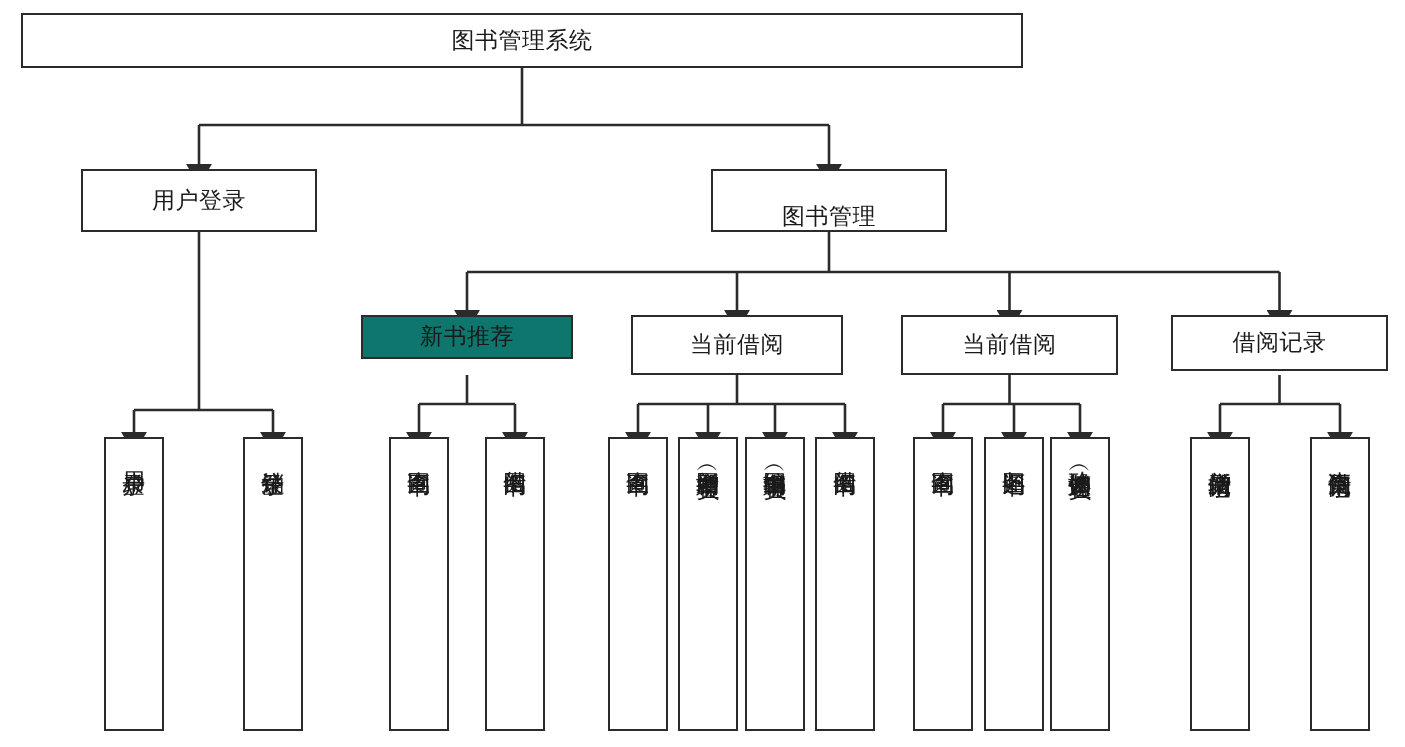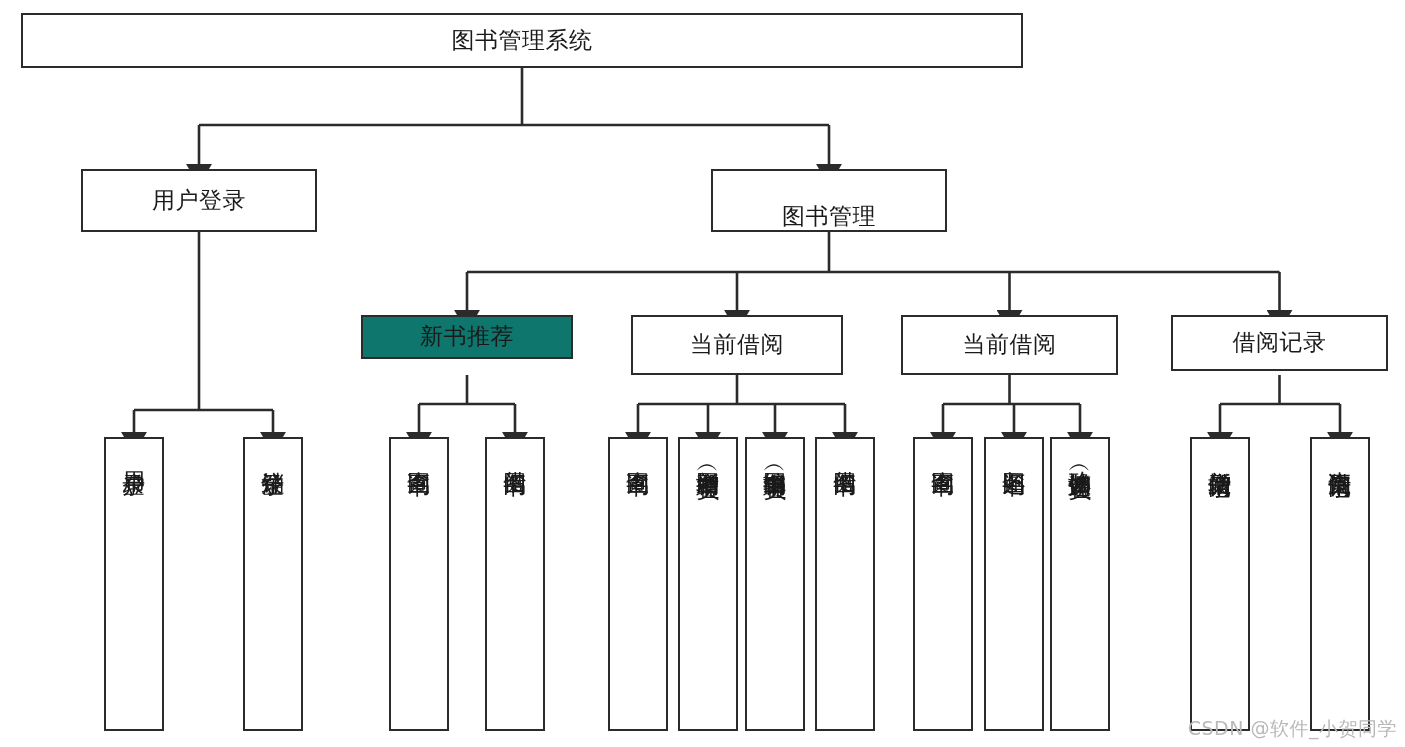--- a/index.html
+++ b/index.html
@@ -156,14 +156,13 @@
         <span class="label">确认归还（管理员）</span>
       </div>
       <div class="node v-node" style="left: 1190px; top: 437px; width: 60px; height: 294px; border-color: rgb(43, 43, 43); background: rgb(255, 255, 255); color: rgb(26, 26, 26);">
         <span class="label">新增借阅记录</span>
       </div>
       <div class="node v-node" style="left: 1310px; top: 437px; width: 60px; height: 294px; border-color: rgb(43, 43, 43); background: rgb(255, 255, 255); color: rgb(26, 26, 26);">
         <span class="label">查询借阅记录</span>
       </div>
     </div>
 
-  <div class="watermark">CSDN @软件_小贺同学</div>
 </div>
 
 </body></html>

